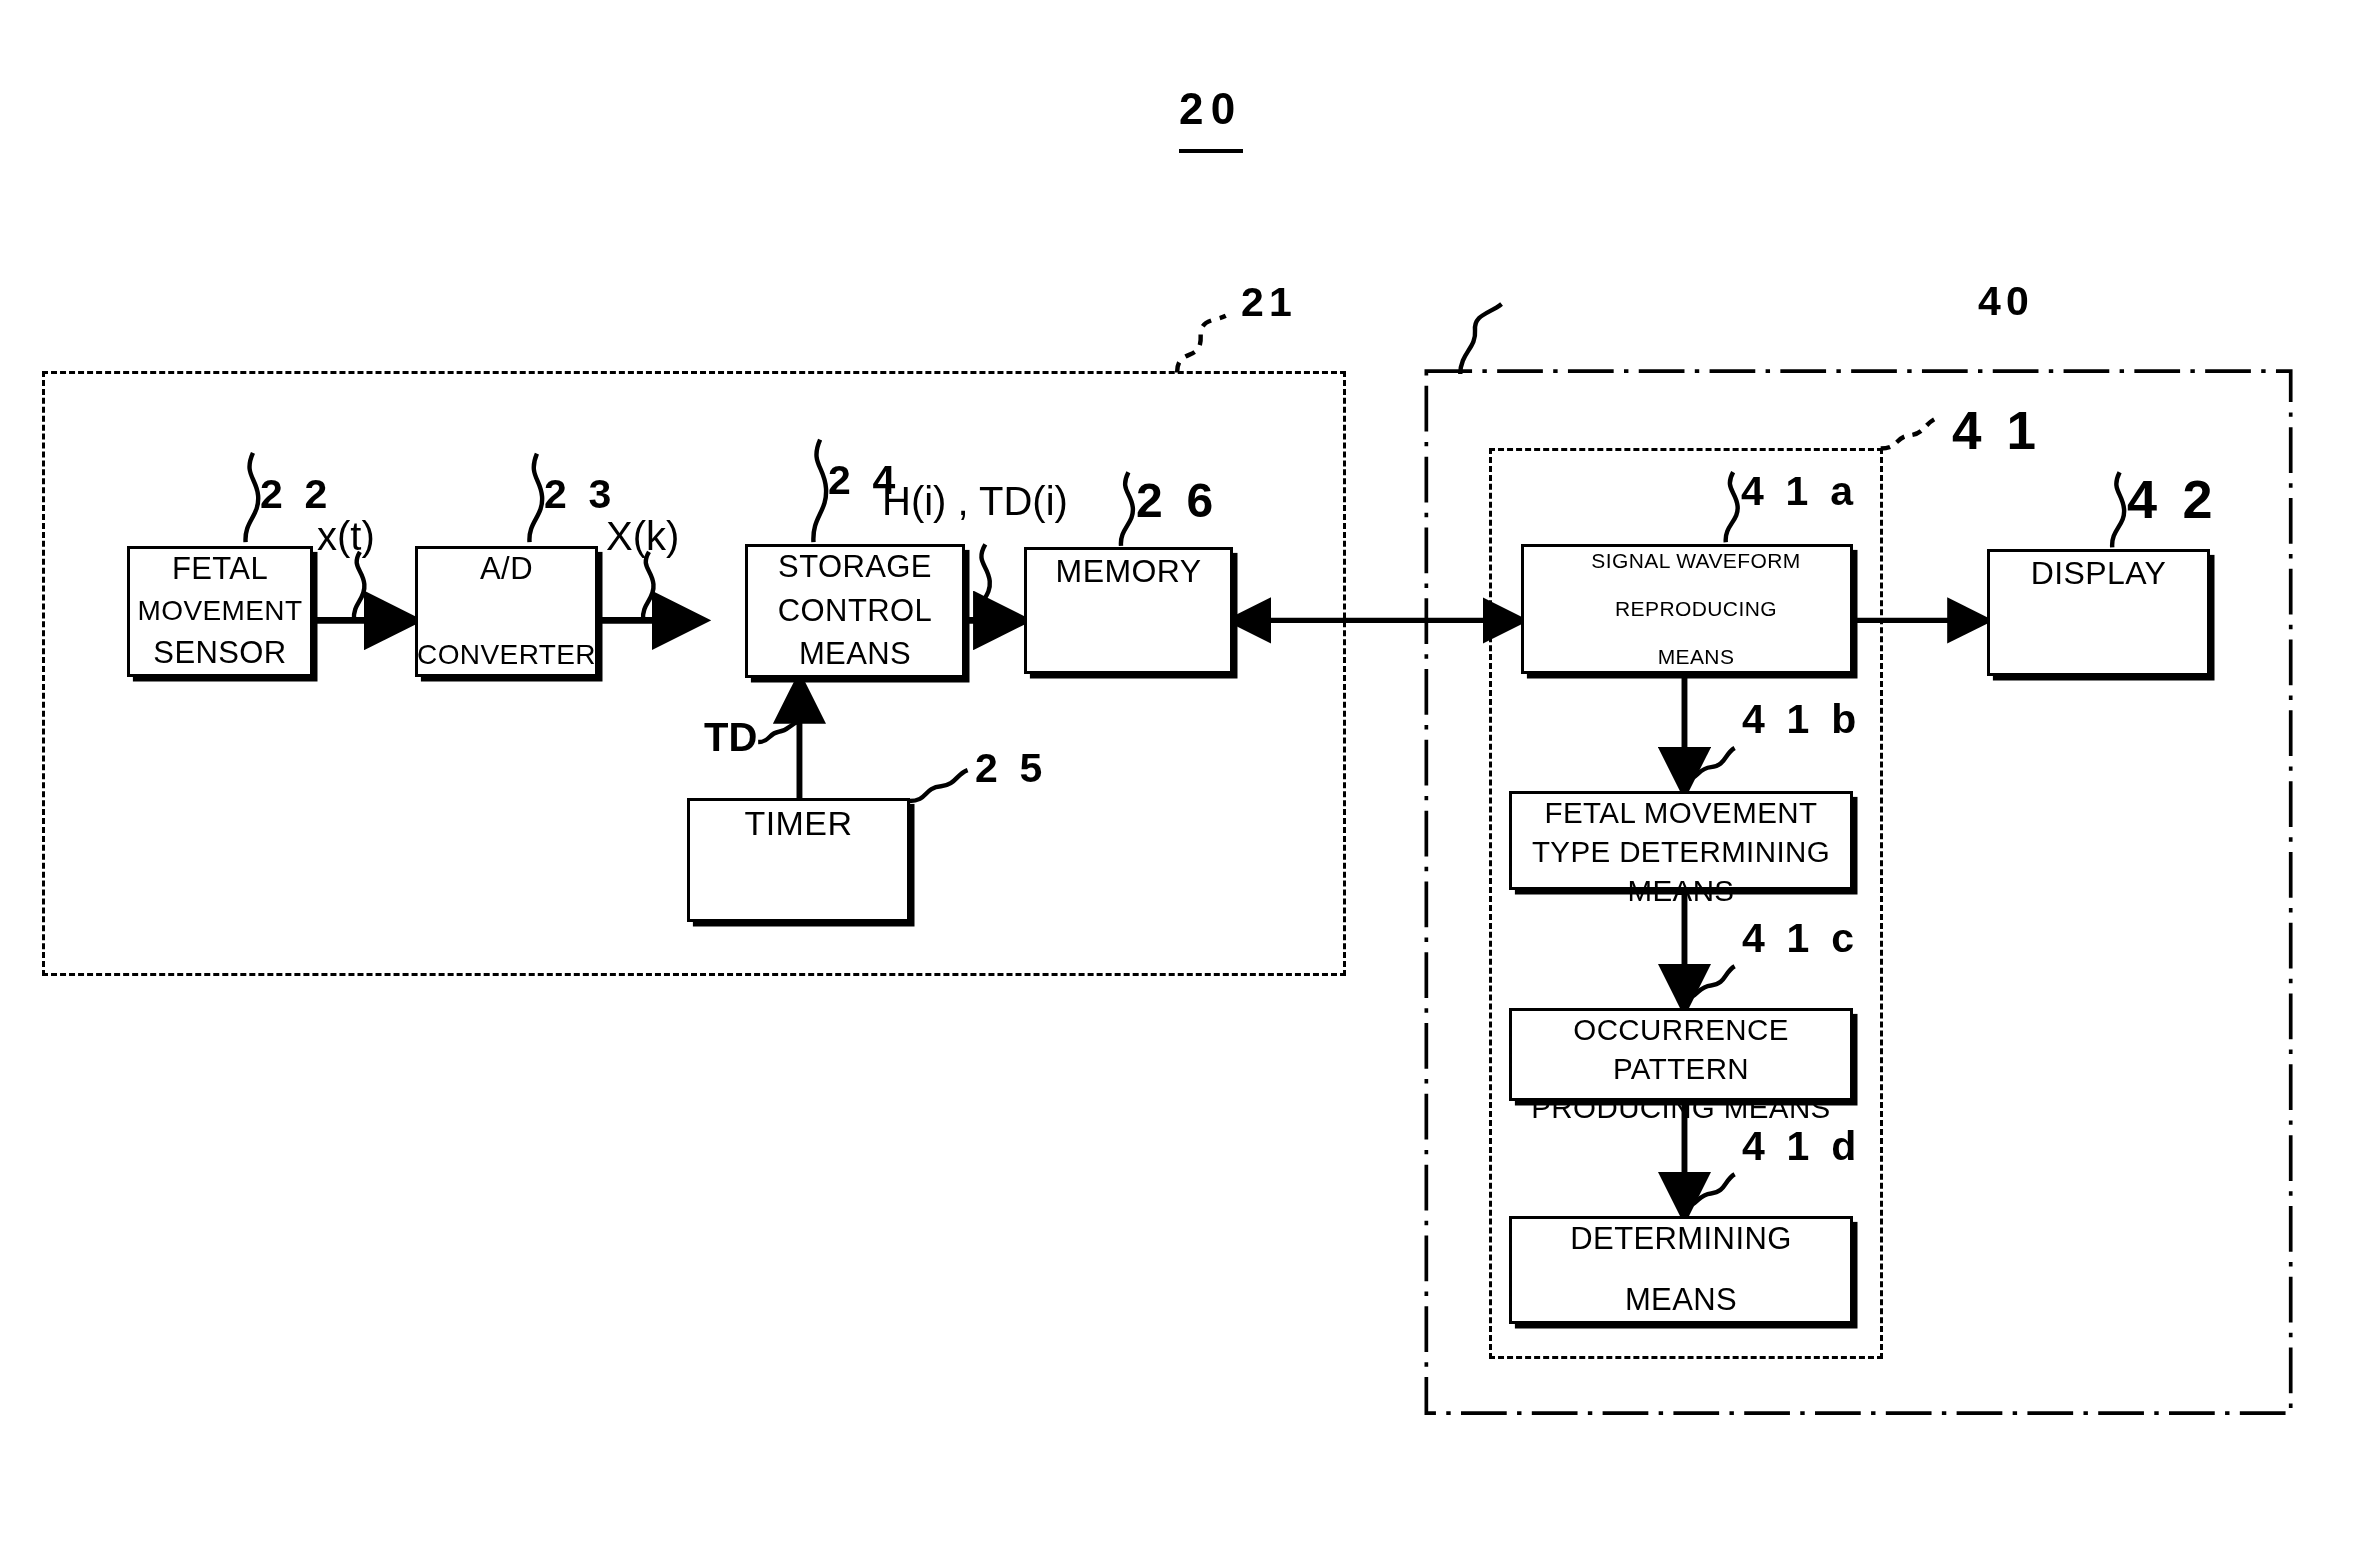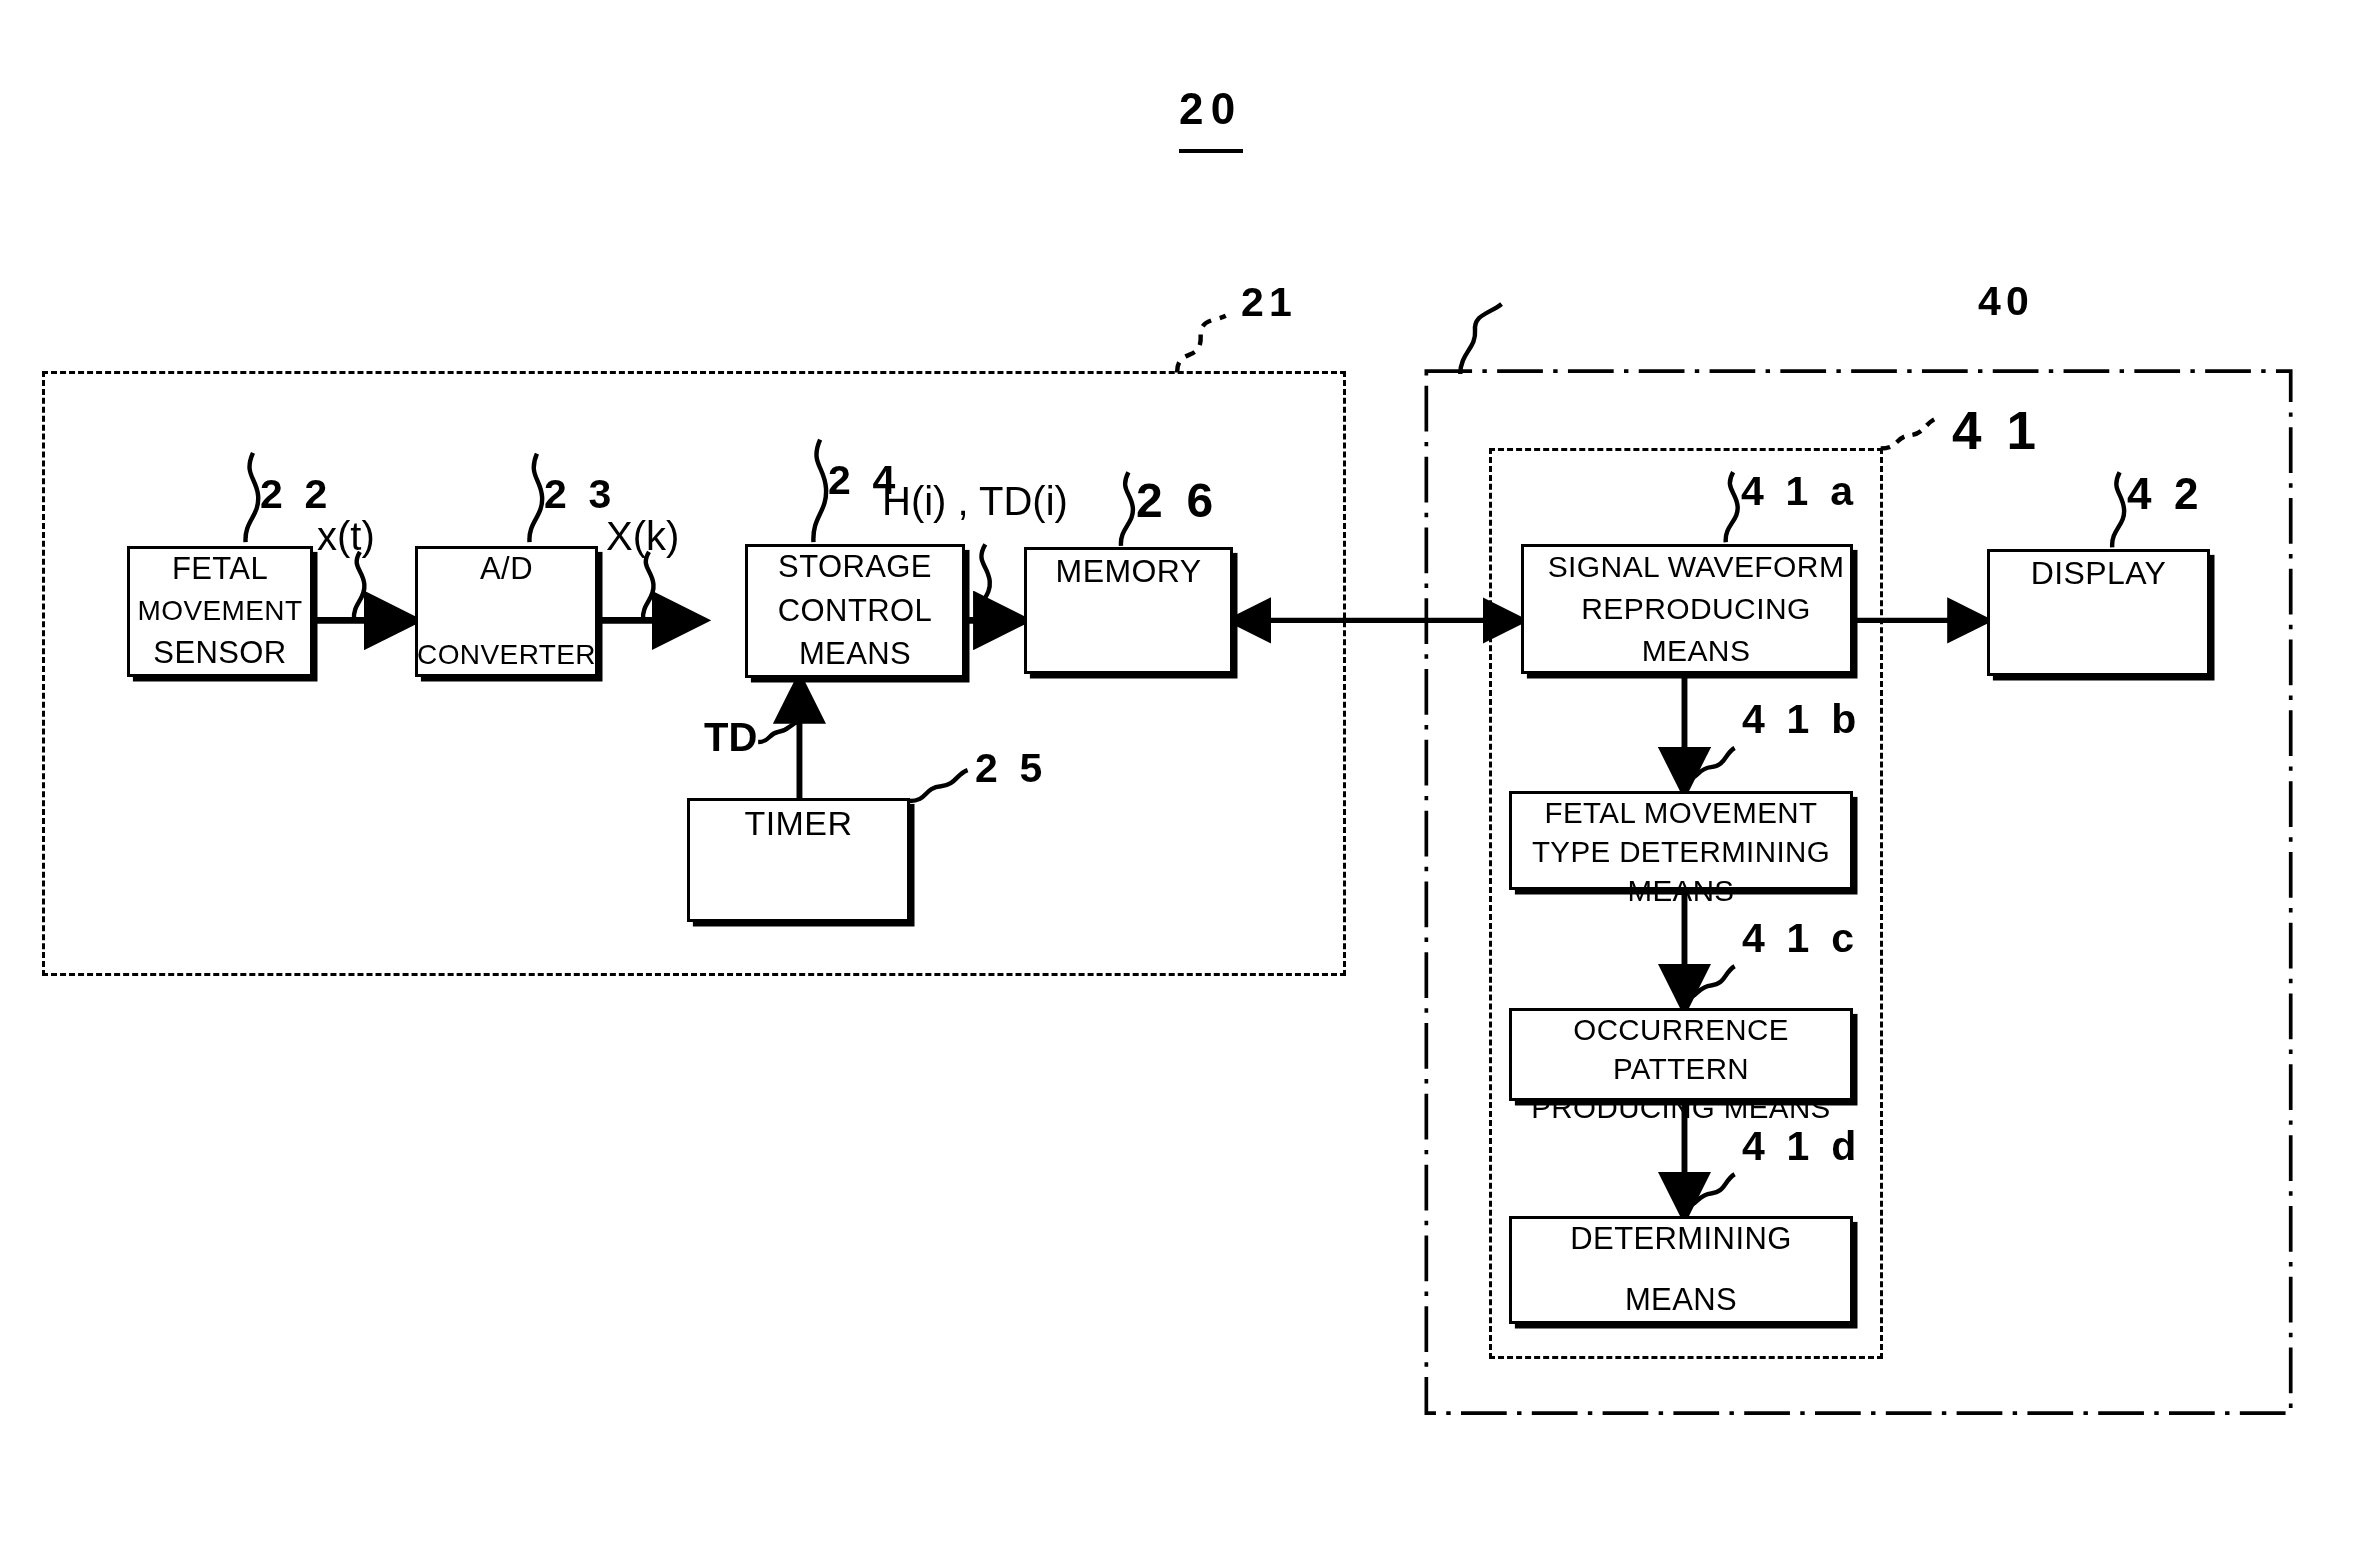--- a/index.html
+++ b/index.html
@@ -108,21 +108,21 @@
   <div class="reflbl" style="left:544px;top:474px;font-size:41px;">2 3</div>
   <div class="reflbl" style="left:828px;top:460px;font-size:41px;">2 4</div>
   <div class="reflbl" style="left:975px;top:748px;font-size:41px;">2 5</div>
   <div class="reflbl" style="left:1136px;top:477px;font-size:48px;">2 6</div>
   <div class="reflbl" style="left:1978px;top:281px;font-size:41px;">40</div>
   <div class="reflbl" style="left:1952px;top:404px;font-size:53px;">4 1</div>
   <div class="reflbl" style="left:1741px;top:471px;font-size:41px;">4 1 a</div>
   <div class="reflbl" style="left:1742px;top:699px;font-size:41px;">4 1 b</div>
   <div class="reflbl" style="left:1742px;top:918px;font-size:41px;">4 1 c</div>
   <div class="reflbl" style="left:1742px;top:1126px;font-size:41px;">4 1 d</div>
-  <div class="reflbl" style="left:2127px;top:472px;font-size:44px;">4 2</div>
+  <div class="reflbl" style="left:2127px;top:472px;font-size:54px;">4 2</div>
 
   <div class="sig" style="left:317px;top:516px;font-size:40px;">x(t)</div>
   <div class="sig" style="left:606px;top:516px;font-size:40px;">X(k)</div>
   <div class="sig" style="left:882px;top:481px;font-size:40px;">H(i) , TD(i)</div>
   <div class="sig" style="left:704px;top:717px;font-size:40px;font-weight:bold;">TD</div>
 
   <div class="box" style="left:127px;top:546px;width:186px;height:131px;font-size:31px;">
     <span class="ln">FETAL</span>
     <span class="ln" style="font-size:28px;">MOVEMENT</span>
     <span class="ln">SENSOR</span>
@@ -140,21 +140,21 @@
   </div>
 
   <div class="box" style="left:1024px;top:547px;width:209px;height:127px;font-size:32px;">
     <span class="ln">MEMORY</span>
   </div>
 
   <div class="box" style="left:687px;top:798px;width:223px;height:124px;font-size:34px;">
     <span class="ln">TIMER</span>
   </div>
 
-  <div class="box" style="left:1521px;top:544px;width:332px;height:130px;font-size:30px;padding-left:18px;">
+  <div class="box" style="left:1521px;top:544px;width:332px;height:130px;font-size:21px;padding-left:18px;">
     <span class="ln">SIGNAL WAVEFORM</span>
     <span class="ln">REPRODUCING</span>
     <span class="ln">MEANS</span>
   </div>
 
   <div class="box" style="left:1509px;top:791px;width:344px;height:99px;font-size:29.5px;">
     <span class="ln">FETAL MOVEMENT</span>
     <span class="ln">TYPE DETERMINING</span>
     <span class="ln">MEANS</span>
   </div>

